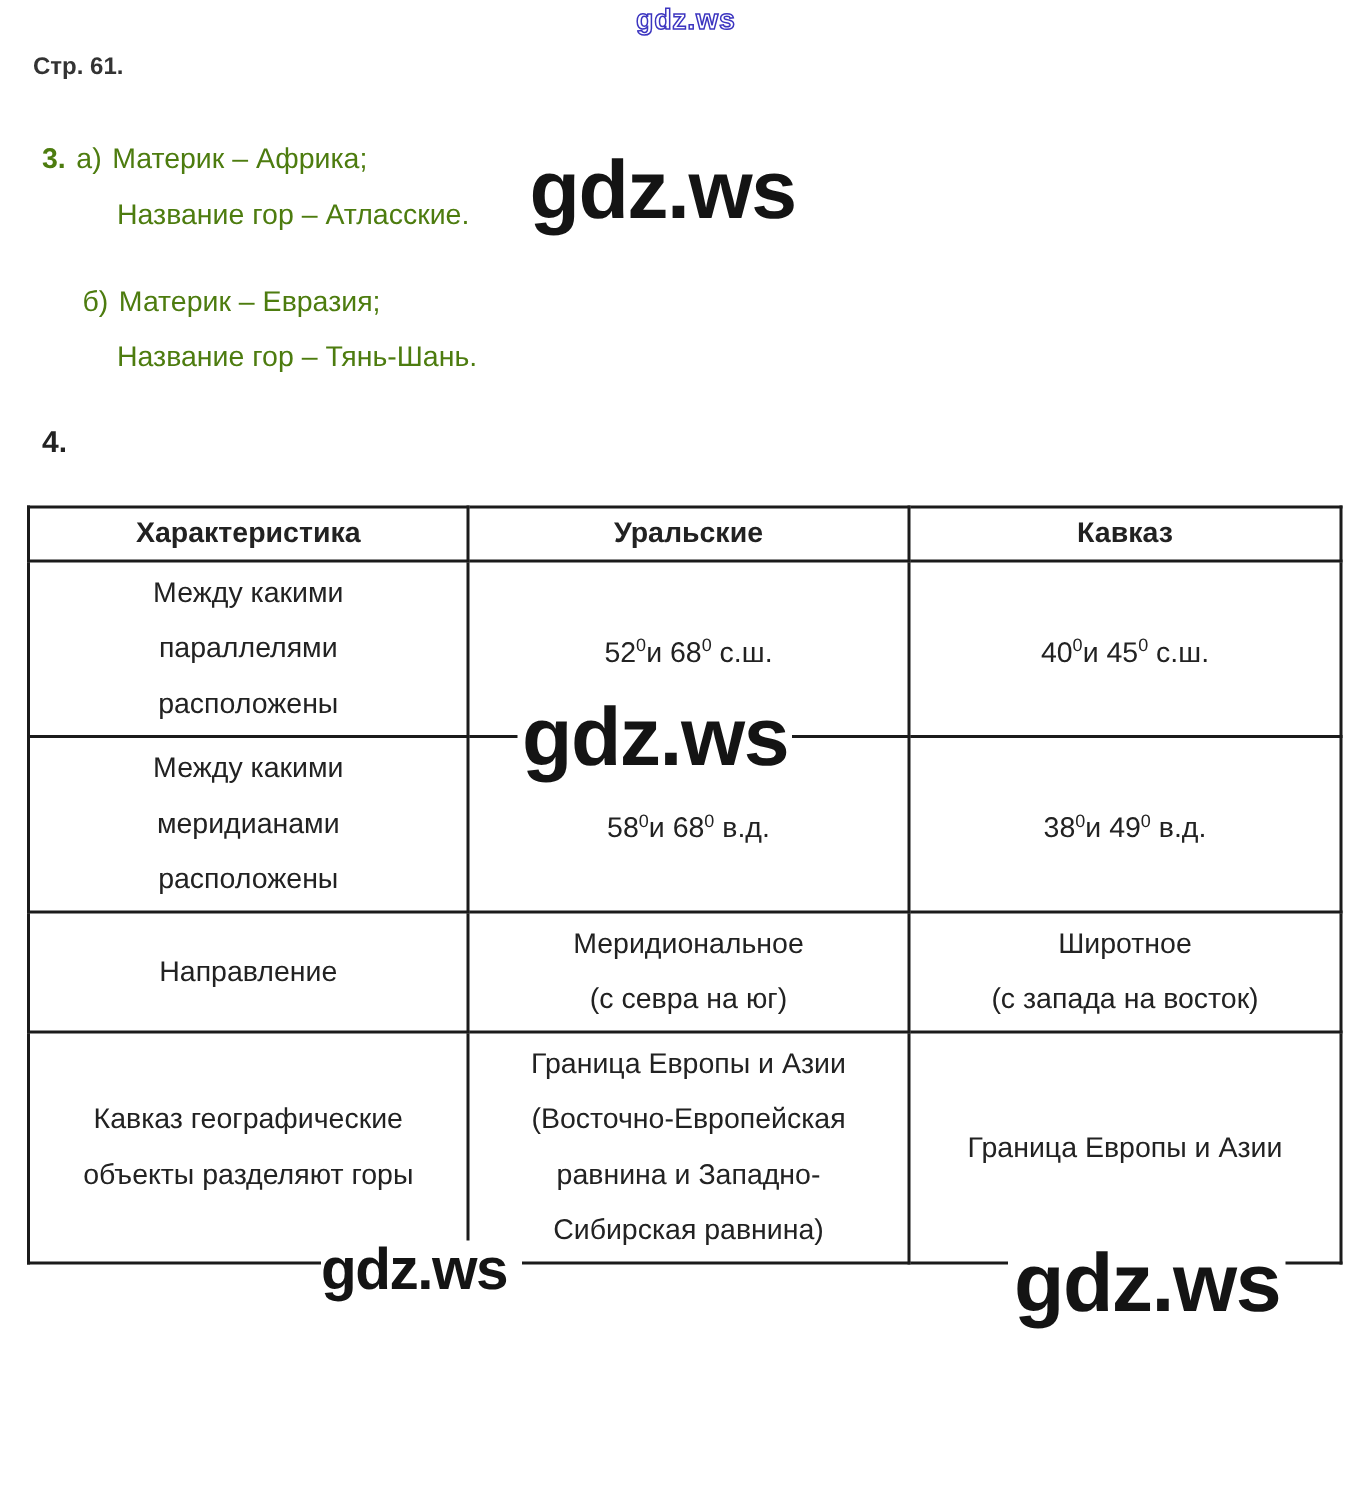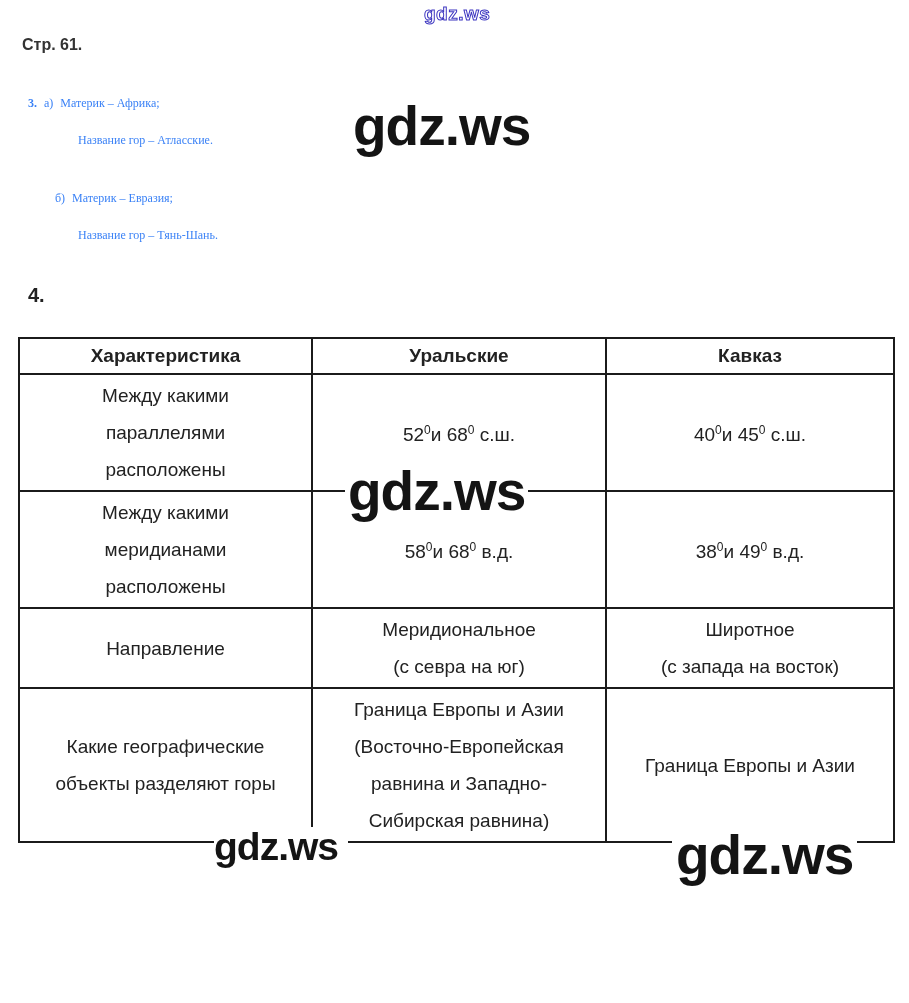--- a/index.html
+++ b/index.html
@@ -1,21 +1,21 @@
 <!DOCTYPE html>
 <html><head>
 <meta charset="utf-8">
 <style>
   html,body{margin:0;padding:0;}
   body{
     width:909px;height:1003px;position:relative;background:#ffffff;
     font-family:"Liberation Sans", sans-serif;color:#1b1b1b;overflow:hidden;
   }
   .abs{position:absolute;white-space:nowrap;}
-  .txt{font-size:12px;color:#3b82f6;font-family:Liberation Serif, serif;}
+  .txt{font-size:19px;color:#4d7c0f;}
   .bold{font-weight:bold;}
   .gap{margin-right:7px;}
   
   .wm-blue{
     left:424px;top:3px;font-size:19px;font-weight:600;
     color:#ffffff;-webkit-text-stroke:1px #3c35c0;letter-spacing:0.5px;
     z-index:3;
   }
   
   .wm-big{
@@ -115,21 +115,21 @@
             <div class="ln">Меридиональное</div>
             <div class="ln">(с севра на юг)</div>
           </td>
           <td>
             <div class="ln">Широтное</div>
             <div class="ln">(с запада на восток)</div>
           </td>
         </tr>
         <tr>
           <td>
-            <div class="ln">Какие географические</div>
+            <div class="ln">Кавказ географические</div>
             <div class="ln">объекты разделяют горы</div>
           </td>
           <td>
             <div class="ln">Граница Европы и Азии</div>
             <div class="ln">(Восточно-Европейская</div>
             <div class="ln">равнина и Западно-</div>
             <div class="ln">Сибирская равнина)</div>
           </td>
           <td>
             <div class="ln">Граница Европы и Азии</div>

